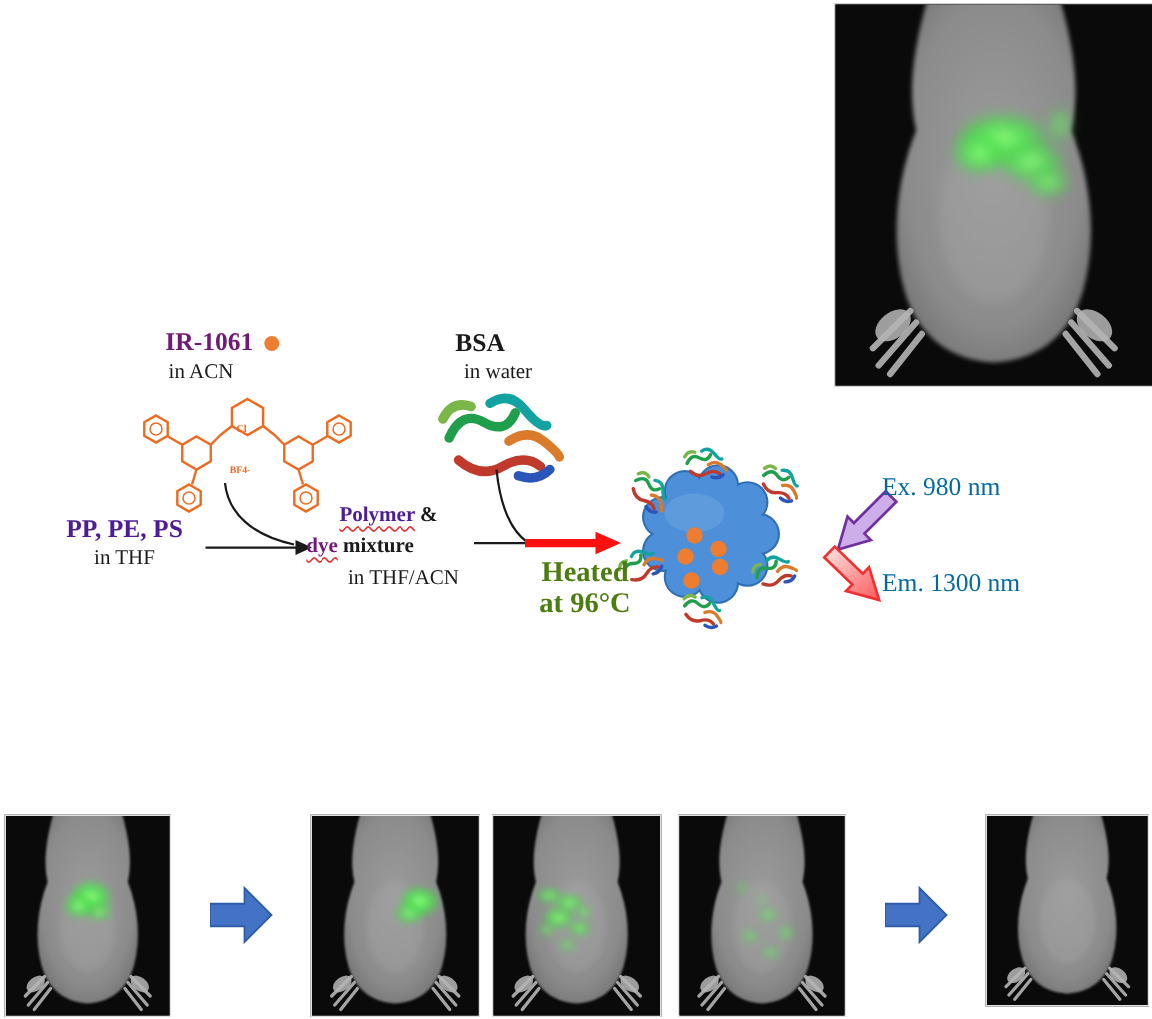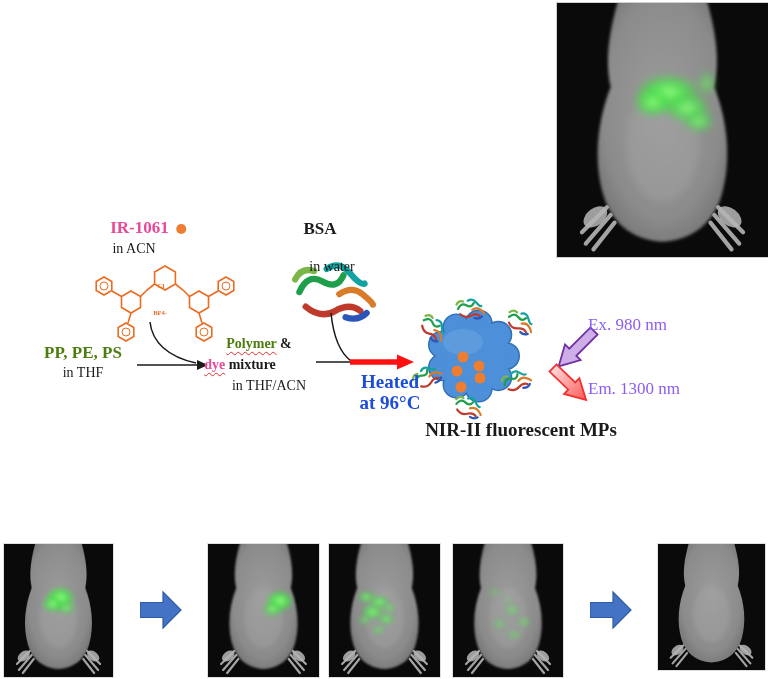--- a/index.html
+++ b/index.html
@@ -1,25 +1,25 @@
 <!DOCTYPE html>
 <html><head>
 <meta charset="utf-8">
 <style>
   html,body{margin:0;padding:0;background:#ffffff;}
   .canvas{position:relative;width:768px;height:679px;background:#ffffff;overflow:hidden;
           font-family:"Liberation Serif","DejaVu Serif",serif;}
   .abs{position:absolute;}
   .t{position:absolute;transform:translateX(-50%);white-space:nowrap;color:#1a1a1a;
      font-family:"Liberation Serif","DejaVu Serif",serif;line-height:1.05;}
-  .tl{position:absolute;white-space:nowrap;color:#8b5cf6;
+  .tl{position:absolute;white-space:nowrap;color:#0369a1;
       font-family:"Liberation Serif","DejaVu Serif",serif;line-height:1.05;}
   .b{font-weight:bold;}
   .s16{font-size:14px;} .s17{font-size:17px;} .s19{font-size:19px;}
-  .orange{color:#ec4899;} .blue{color:#4d7c0f;} .red{color:#1d4ed8;text-align:right;}
+  .orange{color:#701a75;} .blue{color:#4c1d95;} .red{color:#4d7c0f;text-align:right;}
   .wavy{text-decoration-line:underline;text-decoration-style:wavy;
         text-decoration-color:#e03030;text-decoration-thickness:1px;text-underline-offset:3px;}
   .dot{display:inline-block;width:10px;height:10px;border-radius:50%;
        background:#ED7D31;margin-left:7px;vertical-align:middle;}
   .photo{border:1px solid #cfcfcf;background:#0a0a0a;}
   .photo-b{border:1px solid #e0e0e0;background:#0a0a0a;}
   #protein path{fill:none;stroke-width:3;stroke-linecap:round;}
 </style>
 </head>
 <body>
@@ -150,26 +150,25 @@
   <div class="t s16" style="left:134px;top:242px">in ACN</div>
 
   <div class="t b s17 blue" style="left:83px;top:344px">PP, PE, PS</div>
   <div class="t s16" style="left:83px;top:366px">in THF</div>
 
   <div class="t b s16" style="left:259px;top:337px"><span class="blue wavy">Polymer</span><span> &amp;</span></div>
   <div class="t b s16" style="left:240px;top:358px"><span class="orange wavy">dye</span><span> mixture</span></div>
   <div class="t s16" style="left:269px;top:379px">in THF/ACN</div>
 
   <div class="t b s17" style="left:320px;top:220px">BSA</div>
-  <div class="t s16" style="left:332px;top:260px">in water</div>
+  <div class="t s16" style="left:332px;top:242px">in water</div>
 
   <div class="t b s19 red" style="left:390px;top:372px">Heated</div>
   <div class="t b s19 red" style="left:390px;top:393px">at 96°C</div>
 
-  <div class="t b s19" style="left:521px;top:420px">NIR-II fluorescent MPs</div>
 
   <div class="tl s17" style="left:588px;top:316px">Ex. 980 nm</div>
   <div class="tl s17" style="left:588px;top:380px">Em. 1300 nm</div>
 
   <svg id="mb0" class="abs photo-b" style="left:3px;top:543px;width:109px;height:133px" viewBox="0 0 110 133" preserveAspectRatio="none">
       <rect x="-2" y="-2" width="114" height="137" fill="#0a0a0a"></rect>
       <path d="M32,-2 C27,16 25,30 28,44 C21,62 19,82 24,100 C28,114 38,124 55,125 C72,124 82,114 86,100 C91,82 89,62 82,44 C85,30 83,16 78,-2 Z" fill="url(#gBody)" filter="url(#fB1)"></path>
       <ellipse cx="55" cy="74" rx="19" ry="30" fill="#a6a6a6" opacity="0.4" filter="url(#fB2)"></ellipse>
       <ellipse cx="20" cy="112" rx="7" ry="4.5" fill="#9d9d9d" transform="rotate(-38 20 112)"></ellipse>
       <ellipse cx="90" cy="112" rx="7" ry="4.5" fill="#9d9d9d" transform="rotate(38 90 112)"></ellipse>

